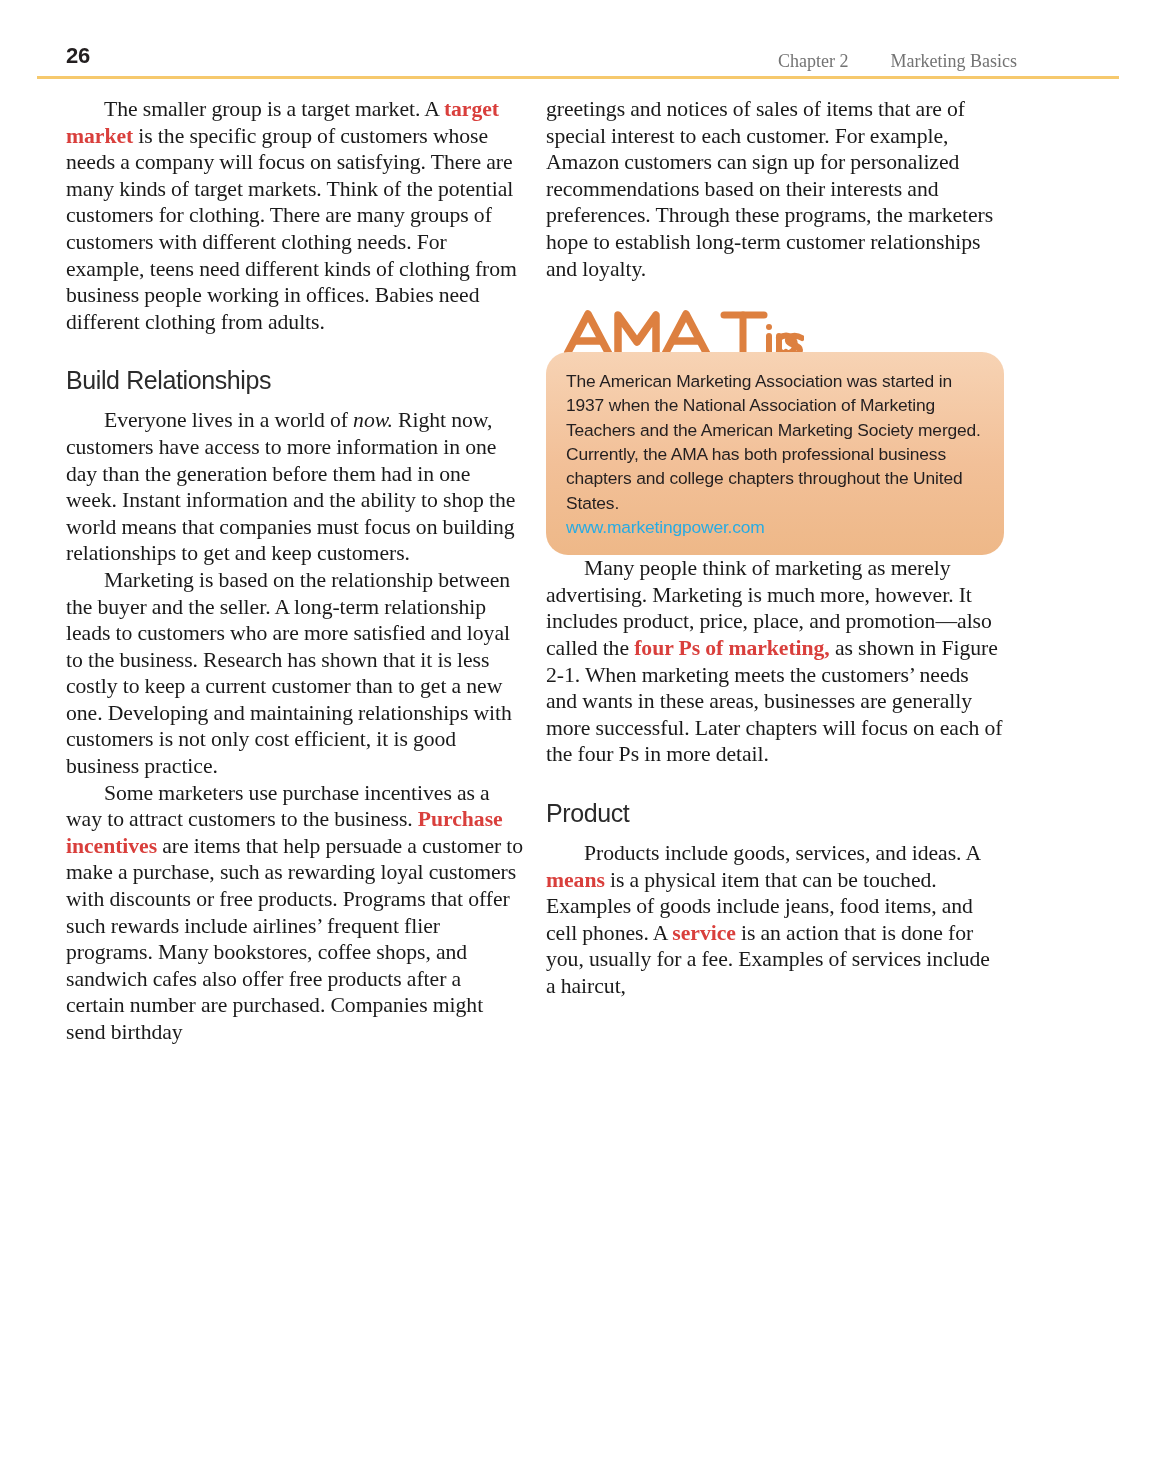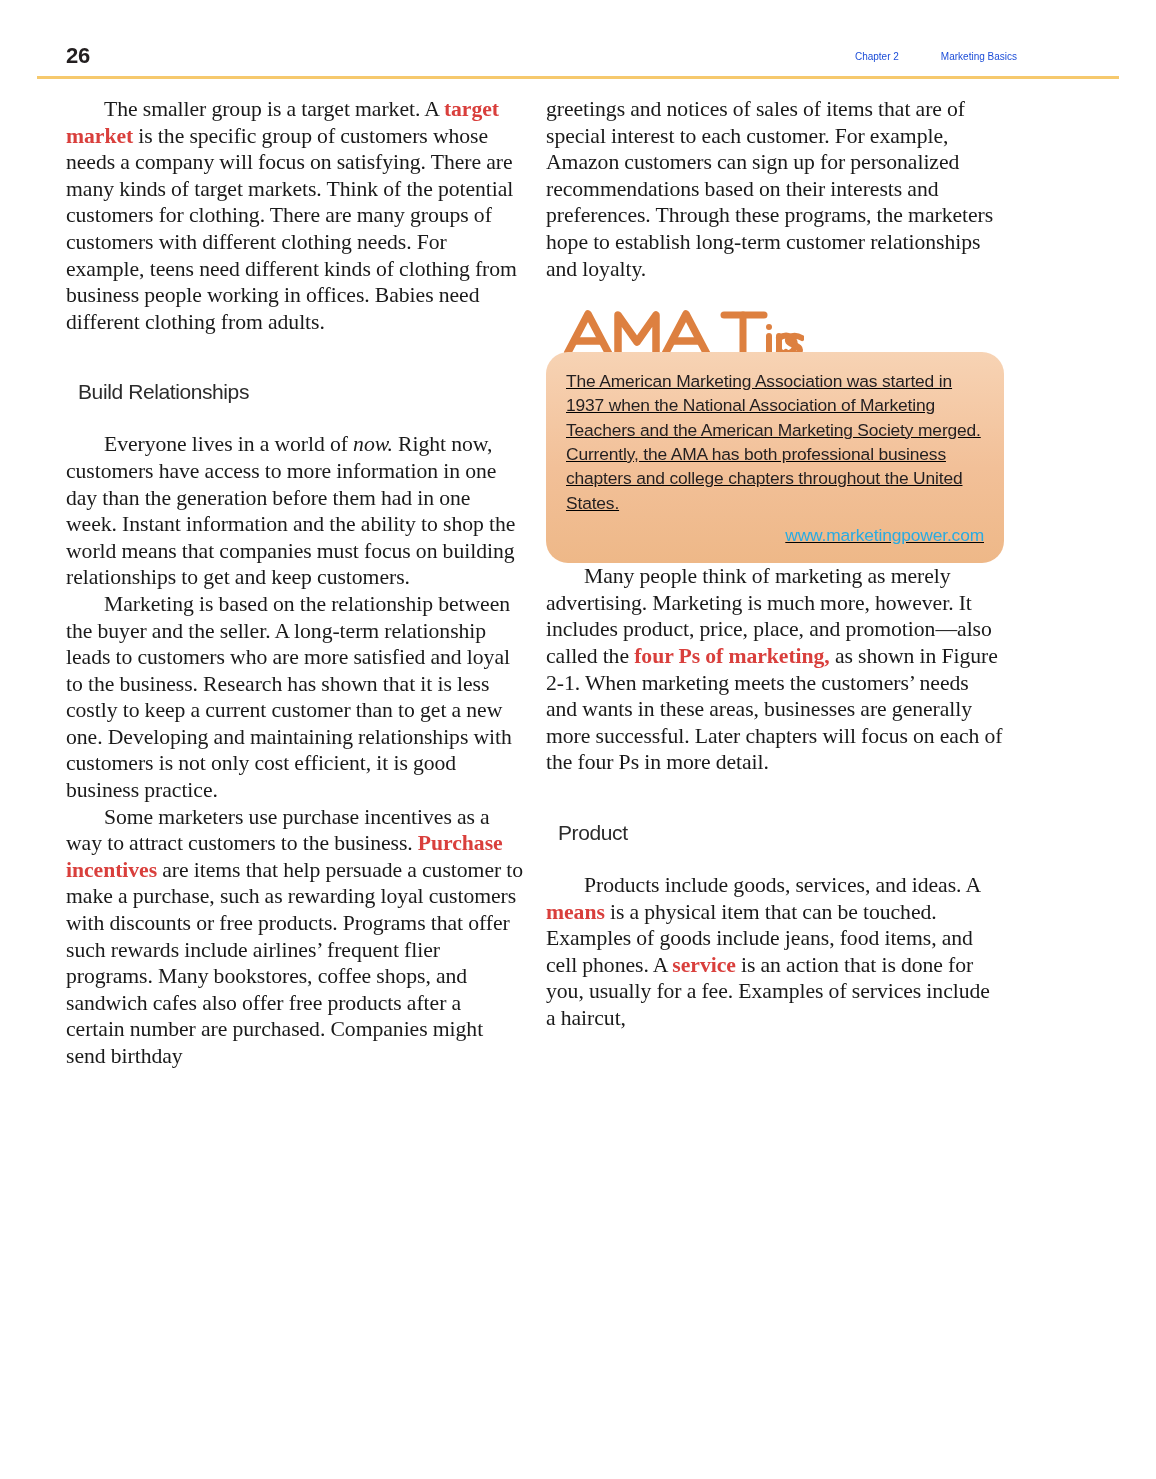--- a/index.html
+++ b/index.html
@@ -35,23 +35,23 @@
     font-weight: bold;
     font-size: 22px;
     color: #231f20;
     letter-spacing: -0.3px;
   }
 
   .head-right {
     position: absolute;
     right: 139px;
     top: 51px;
-    font-family: Liberation Sans, sans-serif;
-    font-size: 10px;
-    color: #1d4ed8;
+    font-family: Liberation Serif, serif;
+    font-size: 18px;
+    color: #737373;
     white-space: nowrap;
   }
   .head-right .chapter-num { margin-right: 42px; }
 
   .head-rule {
     position: absolute;
     left: 37px;
     top: 76px;
     width: 1082px;
     height: 3px;
@@ -87,24 +87,24 @@
   p.body.indent   { text-indent: 38px; }
 
   .term {
     color: #d93f3c;
     font-weight: bold;
   }
   .ital { }
 
   
   h2.subhead {
-    margin: 12px;
+    margin: 0;
     font-family: "Liberation Sans", "DejaVu Sans", sans-serif;
     font-weight: normal;
-    font-size: 21px;
+    font-size: 25px;
     line-height: 34px;
     color: #2b2b2b;
     letter-spacing: -0.4px;
   }
 
   .sp-before-subhead { height: 28px; }
   .sp-after-subhead  { height: 10px; }
 
   
   .ama-block {
@@ -122,42 +122,40 @@
   .ama-logo svg { display: block; }
 
   .ama-box {
     position: relative;
     margin-top: -8px;
     background: linear-gradient(180deg, #f7d3b4 0%, #f2c098 55%, #eeb888 100%);
     border-radius: 22px;
     padding: 17px 20px 16px 20px;
     box-sizing: border-box;
     width: 458px;
-    text-decoration: underline;
   }
 
   .ama-text {
     margin: 0;
     font-family: "Liberation Sans", "DejaVu Sans", sans-serif;
     font-size: 17.4px;
     line-height: 24.3px;
     color: #231f20;
     letter-spacing: -0.15px;
   }
 
   .ama-url {
     display: block;
-    margin-top: 8px;
+    margin-top: 0px;
     font-family: "Liberation Sans", "DejaVu Sans", sans-serif;
     font-size: 17.4px;
     line-height: 24.3px;
     color: #29abe2;
     letter-spacing: -0.15px;
     text-decoration: none;
-    text-align: right;
   }
 
   
   .section-head-wrap {
     position: relative;
     margin-top: 38px;
     width: 470px;
     height: 84px;
   }
 

